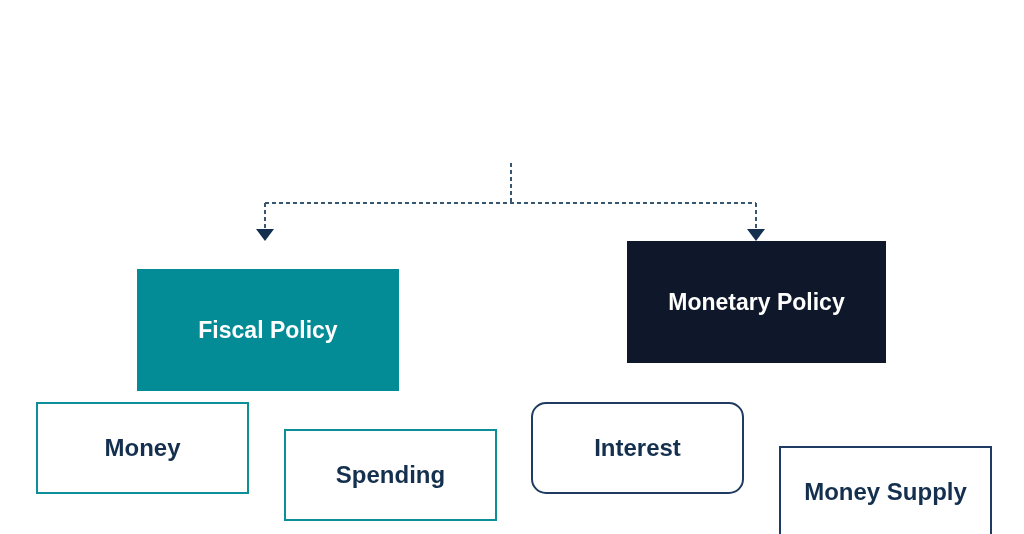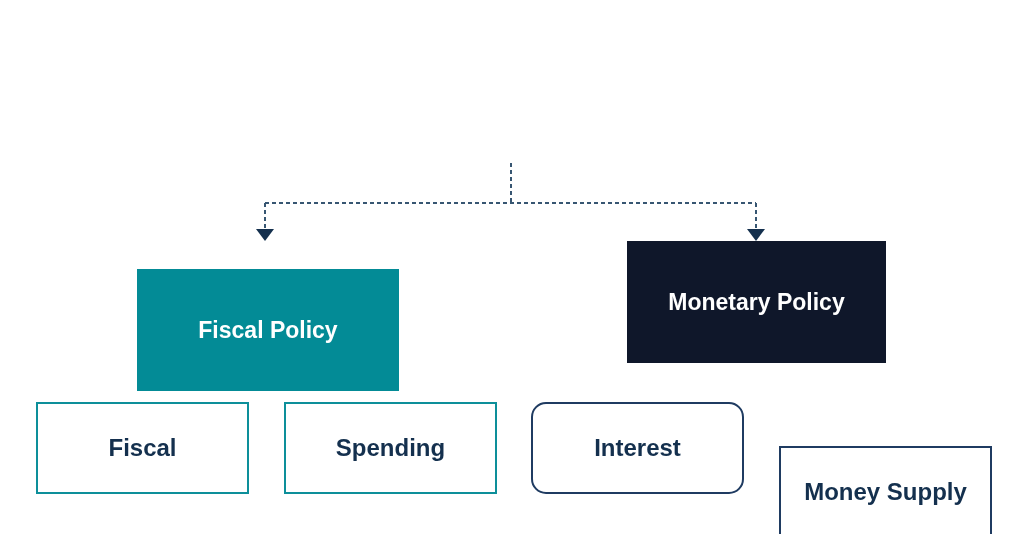--- a/index.html
+++ b/index.html
@@ -66,24 +66,24 @@
 
   <div class="node branch-node branch-fiscal" style="background-color: rgb(3, 139, 150); color: rgb(255, 255, 255);">
     <span>Fiscal Policy</span>
   </div>
 
   <div class="node branch-node branch-monetary" style="background-color: #0f172a; color: rgb(255, 255, 255);">
     <span>Monetary Policy</span>
   </div>
 
   <div class="node leaf-node leaf-0" style="border-color: rgb(13, 143, 154); color: rgb(20, 48, 78);">
-    <span>Fiscal</span>
+    <span>Money</span>
   </div>
 
-  <div class="node leaf-node leaf-1" style="border-color: rgb(13, 143, 154); color: rgb(20, 48, 78);">
+  <div class="node leaf-node leaf-1" style="border-color: rgb(13, 143, 154); color: rgb(20, 48, 78); margin-top: 27px;">
     <span>Spending</span>
   </div>
 
   <div class="node leaf-node leaf-2" style="border-color: rgb(31, 59, 97); color: rgb(20, 48, 78);">
     <span>Interest</span>
   </div>
 
   <div class="node leaf-node leaf-3" style="border-color: rgb(31, 59, 97); color: rgb(20, 48, 78); margin-top: 44px;">
     <span>Money Supply</span>
   </div>

